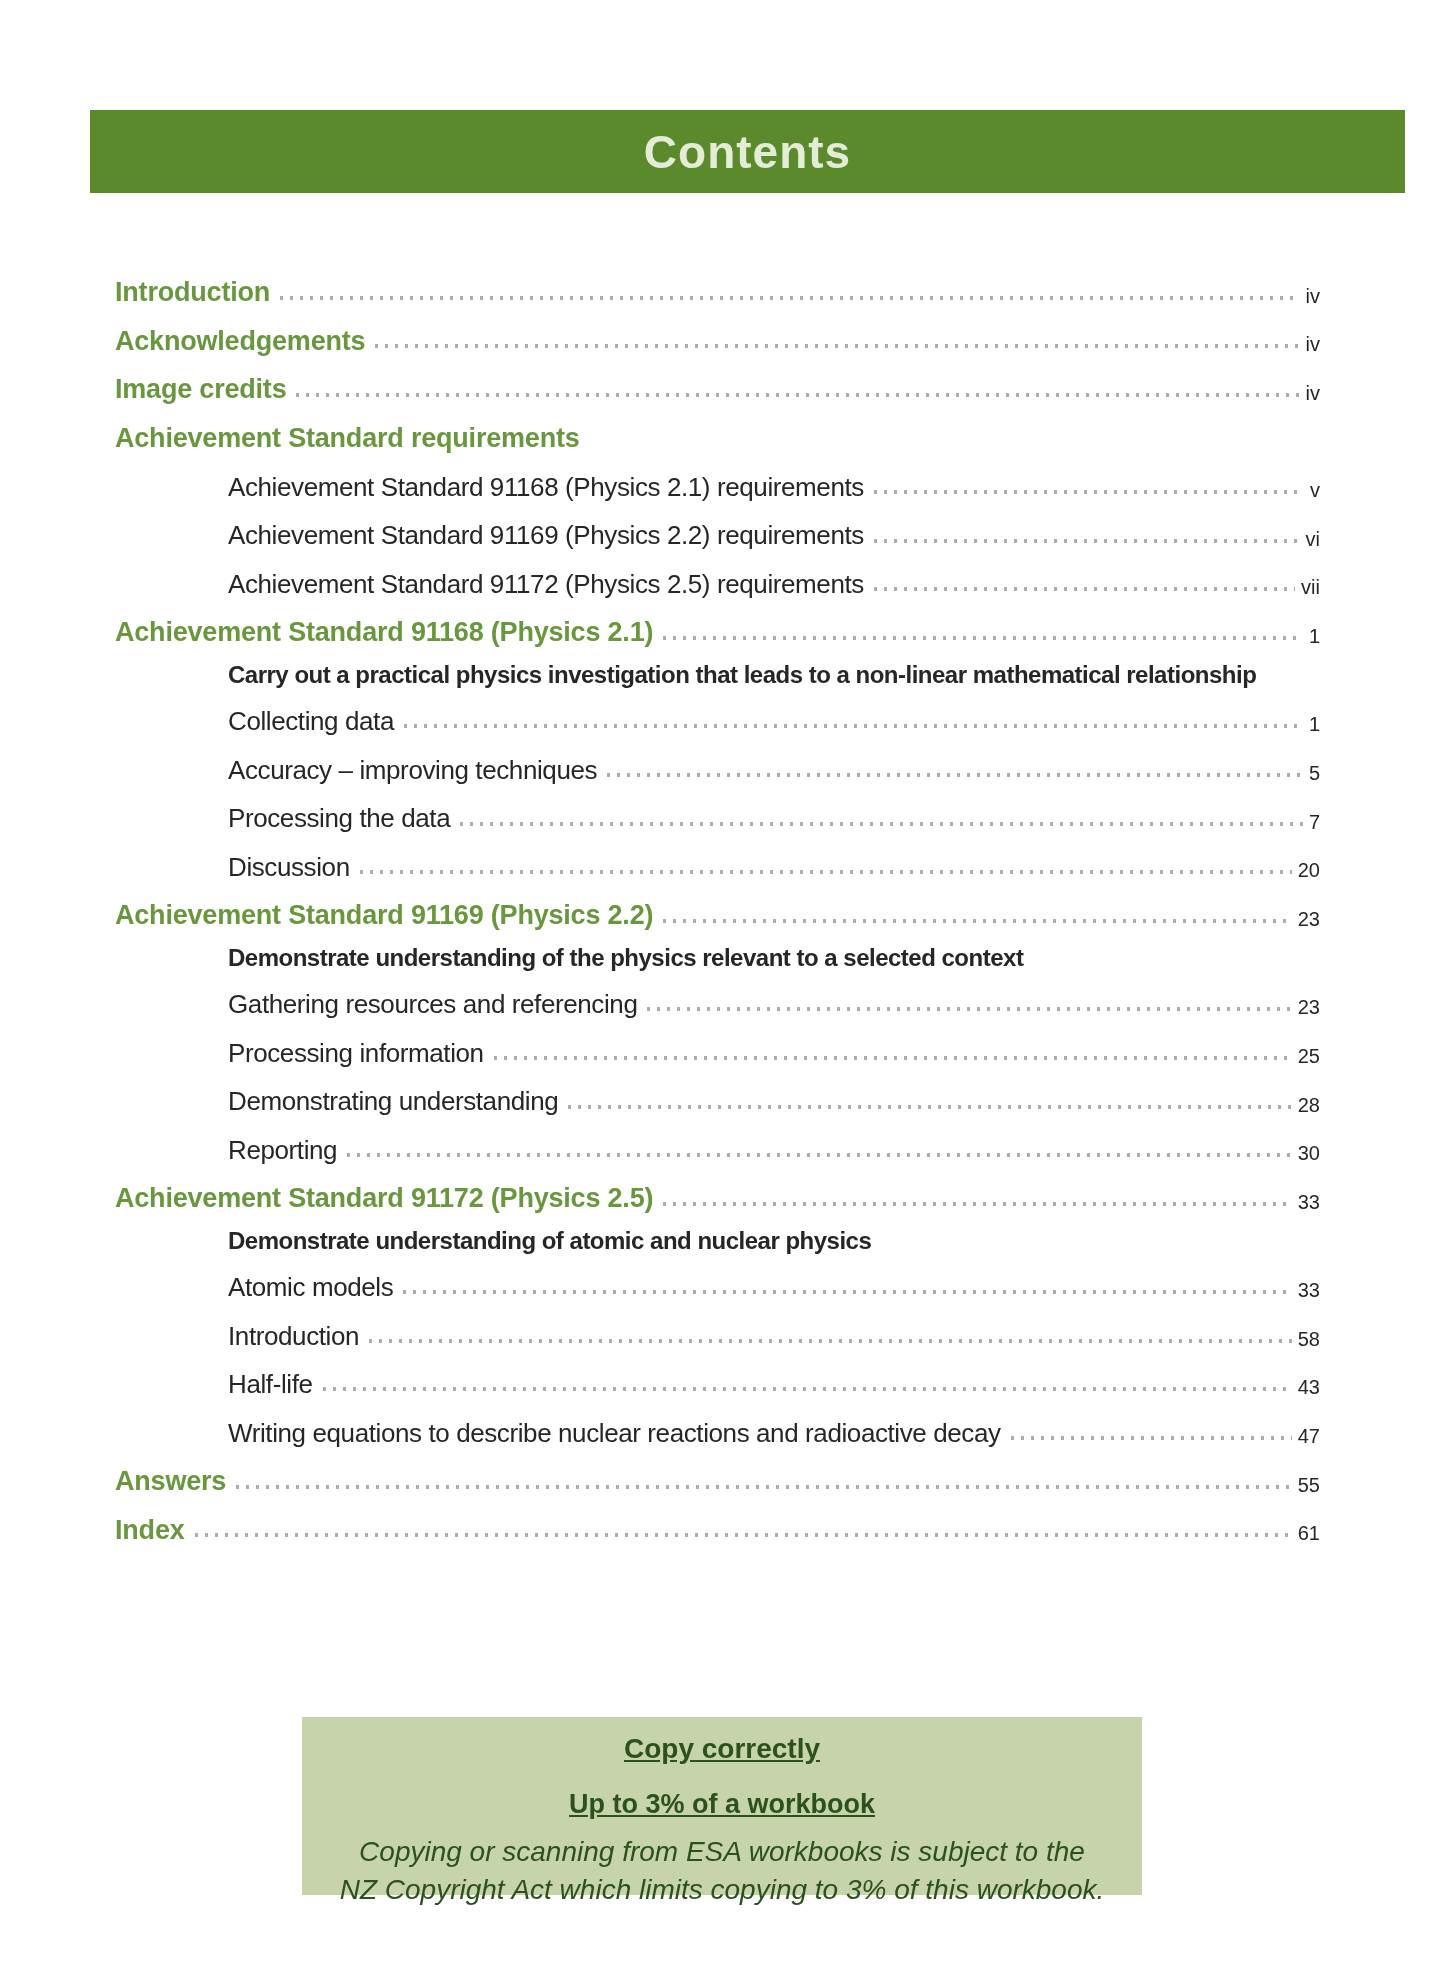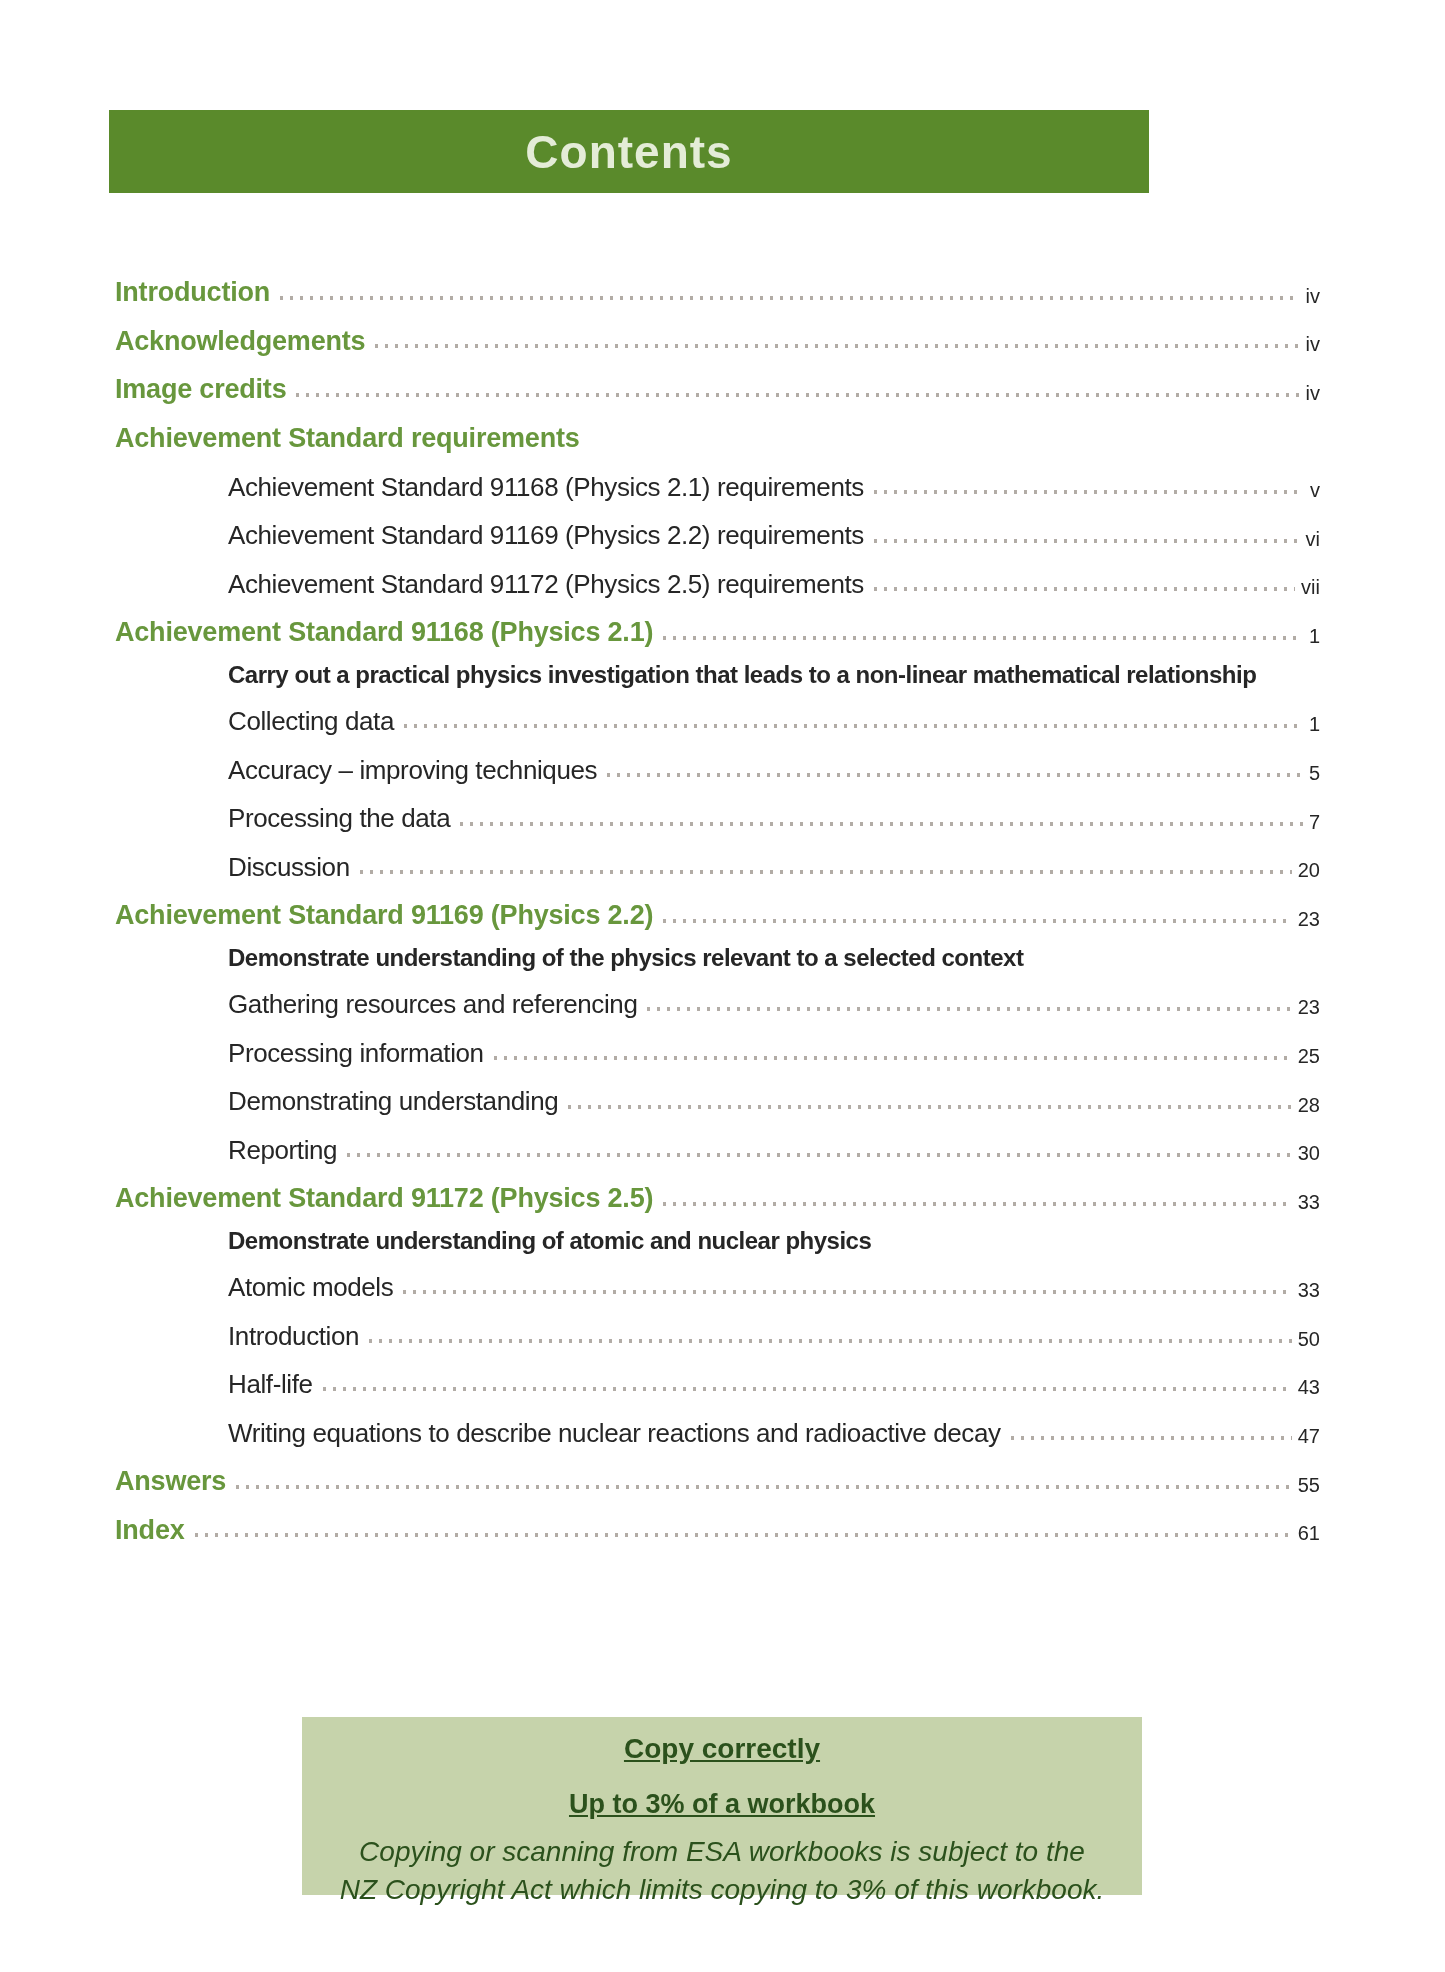--- a/index.html
+++ b/index.html
@@ -13,21 +13,21 @@
   }
   html,body{margin:0;padding:0;background:#ffffff;}
   .page{
     position:relative;
     width:1445px;height:1972px;
     background:#ffffff;
     font-family:"Liberation Sans",sans-serif;
     overflow:hidden;
   }
   .header{
-    position:absolute;left:109px;top:110px;width:1040px;height:83px;
+    position:absolute;left:90px;top:110px;width:1315px;height:83px;
     background:var(--header-bg);
     display:flex;align-items:center;justify-content:center;
   }
   .header .title{
     color:var(--header-text);
     font-size:46px;font-weight:bold;letter-spacing:1px;
   }
   .toc{
     position:absolute;left:115px;top:258px;width:1205px;
   }
@@ -172,21 +172,21 @@
 
     </div>
       <div class="row entry">
       <span class="label">Atomic models</span>
       <span class="leader"></span>
       <span class="page-num">33</span>
     </div>
       <div class="row entry">
       <span class="label">Introduction</span>
       <span class="leader"></span>
-      <span class="page-num">50</span>
+      <span class="page-num">58</span>
     </div>
       <div class="row entry">
       <span class="label">Half-life</span>
       <span class="leader"></span>
       <span class="page-num">43</span>
     </div>
       <div class="row entry">
       <span class="label">Writing equations to describe nuclear reactions and radioactive decay</span>
       <span class="leader"></span>
       <span class="page-num">47</span>

